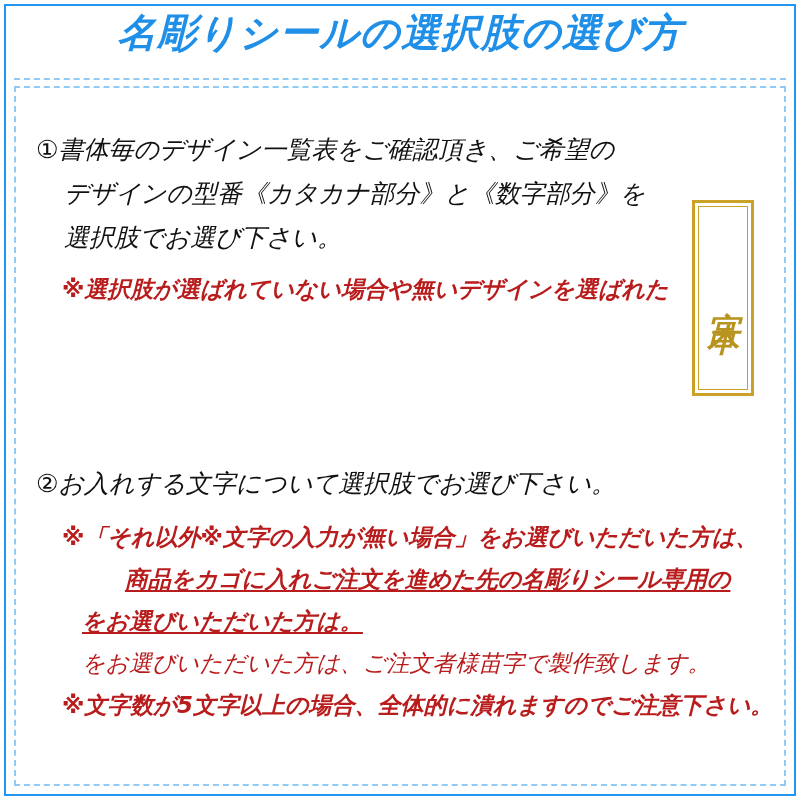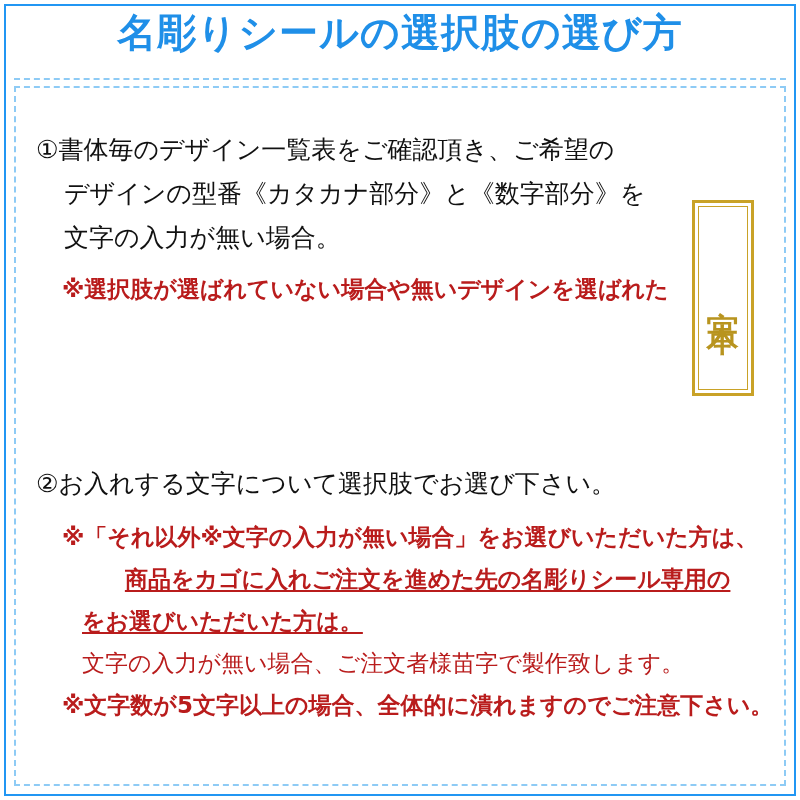--- a/index.html
+++ b/index.html
@@ -12,20 +12,21 @@
     background: #ffffff;
     font-family: "Liberation Sans", sans-serif;
     overflow: hidden;
   }
   .page {
     position: relative;
     width: 800px;
     height: 800px;
     box-sizing: border-box;
     background: #ffffff;
+    font-style: italic;
   }
   
   .outer-border {
     position: absolute;
     left: 4px;
     top: 4px;
     right: 4px;
     bottom: 4px;
     border: 2px solid #2196f3;
     box-sizing: border-box;
@@ -156,39 +157,39 @@
   </div>
 
   <div class="title-rule"></div>
   <div class="body-frame"></div>
 
   <div class="content">
 
     <div class="blk" style="top:0;">
       <div class="ln">①書体毎のデザイン一覧表をご確認頂き、ご希望の</div>
       <div class="ln indent">デザインの型番《カタカナ部分》と《数字部分》を</div>
-      <div class="ln indent">文字の入力が無い場合。</div>
+      <div class="ln indent">選択肢でお選び下さい。</div>
       <div class="red indent" style="margin-top:8px;">
         <span>※選択肢が選ばれていない場合や無いデザインを選ばれた</span>
       </div>
     </div>
 
     <div class="blk" style="top:334px;">
       <div class="ln">②お入れする文字について選択肢でお選び下さい。</div>
       <div class="red indent" style="margin-top:10px;">
         <span>※「それ以外※文字の入力が無い場合」をお選びいただいた方は、</span>
       </div>
       <div class="red indent" style="padding-left:46px;text-align:center;">
         <span class="uline">商品をカゴに入れご注文を進めた先の名彫りシール専用の</span>
       </div>
       <div class="red indent" style="padding-left:46px;">
         <span class="uline">をお選びいただいた方は。</span>
       </div>
       <div class="red indent" style="padding-left:46px;">
-        <span class="thin">文字の入力が無い場合、ご注文者様苗字で製作致します。</span>
+        <span class="thin">をお選びいただいた方は、ご注文者様苗字で製作致します。</span>
       </div>
       <div class="red indent" style="padding-left:26px;">
         <span>※文字数が5文字以上の場合、全体的に潰れますのでご注意下さい。</span>
       </div>
     </div>
 
     <div class="seal">
       <div class="seal-inner">
         <div class="seal-text">宮本</div>
       </div>

